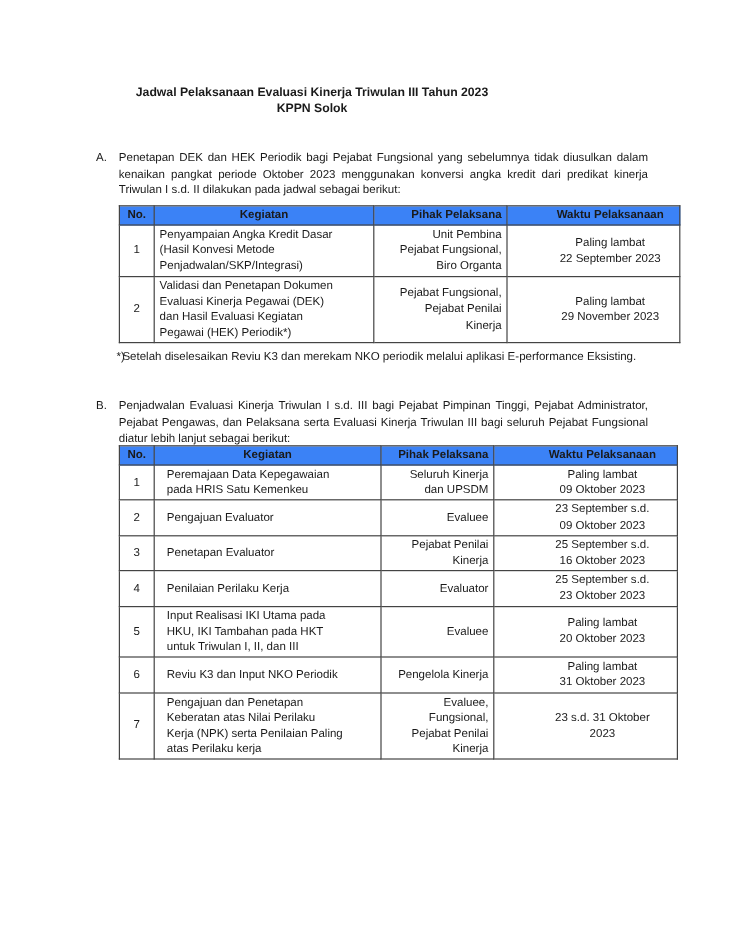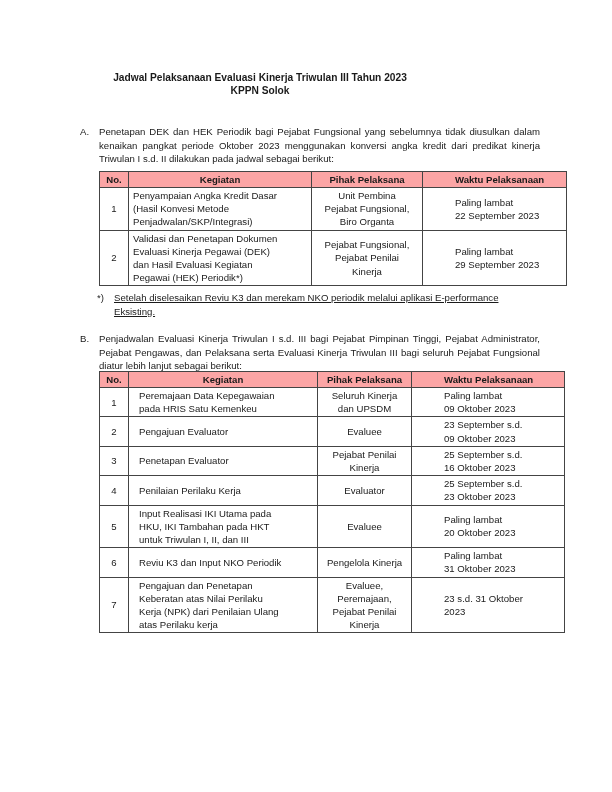--- a/index.html
+++ b/index.html
@@ -5,36 +5,36 @@
   html, body { margin: 0; padding: 0; background: #ffffff; }
   body { width: 612px; height: 792px; position: relative; font-family: "Liberation Sans", sans-serif; color: #1a1a1a; overflow: hidden; }
   .title { position: absolute; left: 0; width: 520px; top: 71px; text-align: center; font-weight: bold; font-size: 10.2px; line-height: 13px; }
   .section { position: absolute; left: 80px; width: 460px; font-size: 9.6px; line-height: 13.5px; text-align: justify; }
   .section .marker { position: absolute; left: 0; top: 0; }
   .section .text { margin-left: 19px; }
   .sec-a { top: 125px; }
   .sec-b { top: 332px; }
   table { position: absolute; left: 99px; border-collapse: collapse; font-size: 9.6px; line-height: 13.2px; }
   table td, table th { border: 1px solid #444; padding: 1px 4px; vertical-align: middle; }
-  table th { background: #fca5a5; font-weight: bold; text-align: center; height: 15px; padding: 0 4px; }
+  table th { background: #3b82f6; font-weight: bold; text-align: center; height: 15px; padding: 0 4px; }
   .c-no { width: 20px; text-align: center; }
   .c-keg { text-align: left; }
-  .c-pihak { text-align: center; }
-  .c-waktu { text-align: left; padding-left: 32px; }
+  .c-pihak { text-align: right; }
+  .c-waktu { text-align: center; padding-left: 32px; }
   .t-a { top: 171px; }
   .t-a .c-keg { width: 174px; }
   .t-a .c-pihak { width: 102px; }
   .t-a .c-waktu { width: 107px; }
   .t-b { top: 371px; }
   .t-b .c-keg { width: 174px; padding-left: 10px; }
   .t-b .c-pihak { width: 85px; }
   .t-b .c-waktu { width: 116px; }
   .footnote { position: absolute; left: 97px; top: 291px; width: 445px; font-size: 9.6px; line-height: 13.5px; }
   .footnote .fn-mark { position: absolute; left: 0; top: 0; }
-  .footnote .fn-text { margin-left: 17px; text-decoration: underline; }
+  .footnote .fn-text { margin-left: 5px; }
 </style>
 </head>
 <body>
 
 <div class="title">
   <div>Jadwal Pelaksanaan Evaluasi Kinerja Triwulan III Tahun 2023</div>
   <div>KPPN Solok</div>
 </div>
 
 <div class="section sec-a">
@@ -77,21 +77,21 @@
           <div>dan Hasil Evaluasi Kegiatan</div>
           <div>Pegawai (HEK) Periodik*)</div>
         </td>
         <td class="c-pihak">
           <div>Pejabat Fungsional,</div>
           <div>Pejabat Penilai</div>
           <div>Kinerja</div>
         </td>
         <td class="c-waktu">
           <div>Paling lambat</div>
-          <div>29 September 2023</div>
+          <div>29 November 2023</div>
         </td>
       </tr>
     </tbody>
 </table>
 
 <div class="footnote">
   <span class="fn-mark">*)</span>
   <div class="fn-text">Setelah diselesaikan Reviu K3 dan merekam NKO periodik melalui aplikasi E-performance Eksisting.</div>
 </div>
 
@@ -191,26 +191,26 @@
         <td class="c-waktu">
           <div>Paling lambat</div>
           <div>31 Oktober 2023</div>
         </td>
       </tr>
       <tr>
         <td class="c-no">7</td>
         <td class="c-keg">
           <div>Pengajuan dan Penetapan</div>
           <div>Keberatan atas Nilai Perilaku</div>
-          <div>Kerja (NPK) dari Penilaian Ulang</div>
+          <div>Kerja (NPK) serta Penilaian Paling</div>
           <div>atas Perilaku kerja</div>
         </td>
         <td class="c-pihak">
           <div>Evaluee,</div>
-          <div>Peremajaan,</div>
+          <div>Fungsional,</div>
           <div>Pejabat Penilai</div>
           <div>Kinerja</div>
         </td>
         <td class="c-waktu">
           <div>23 s.d. 31 Oktober</div>
           <div>2023</div>
         </td>
       </tr>
     </tbody>
 </table>

